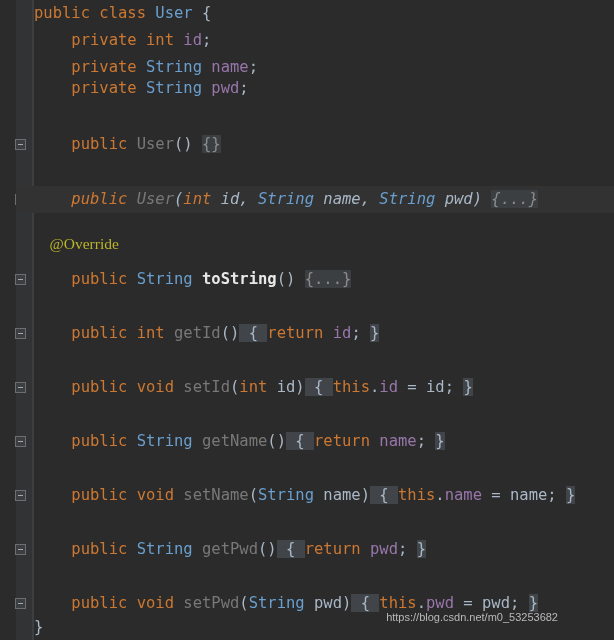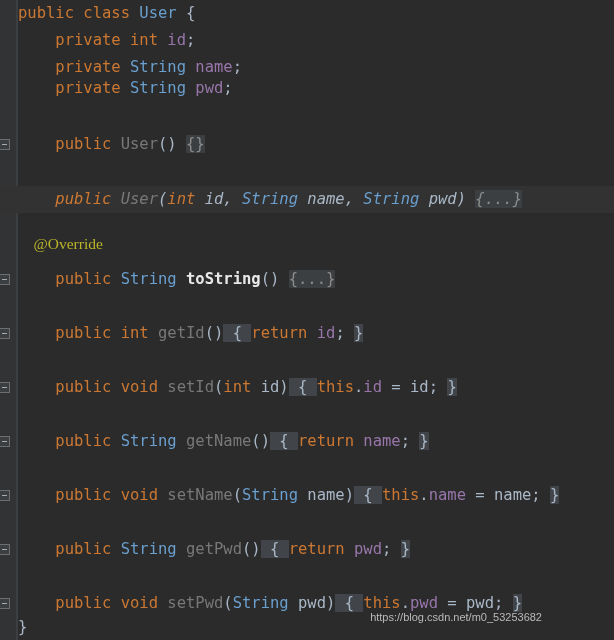--- a/index.html
+++ b/index.html
@@ -10,20 +10,21 @@
   body {
     width: 614px; height: 640px;
     overflow: hidden;
     font-family: "DejaVu Sans Mono", monospace;
     position: relative;
   }
   #editor {
     position: relative;
     width: 546px; height: 640px;
     background: #2b2b2b;
+    margin-left: 16px;
   }
   
   #gutter {
     position: absolute;
     left: 0; top: 0;
     width: 17px; height: 640px;
     background: #313335;
     border-right: 1px solid #2b2b2b;
   }
   #gutter-edge {

